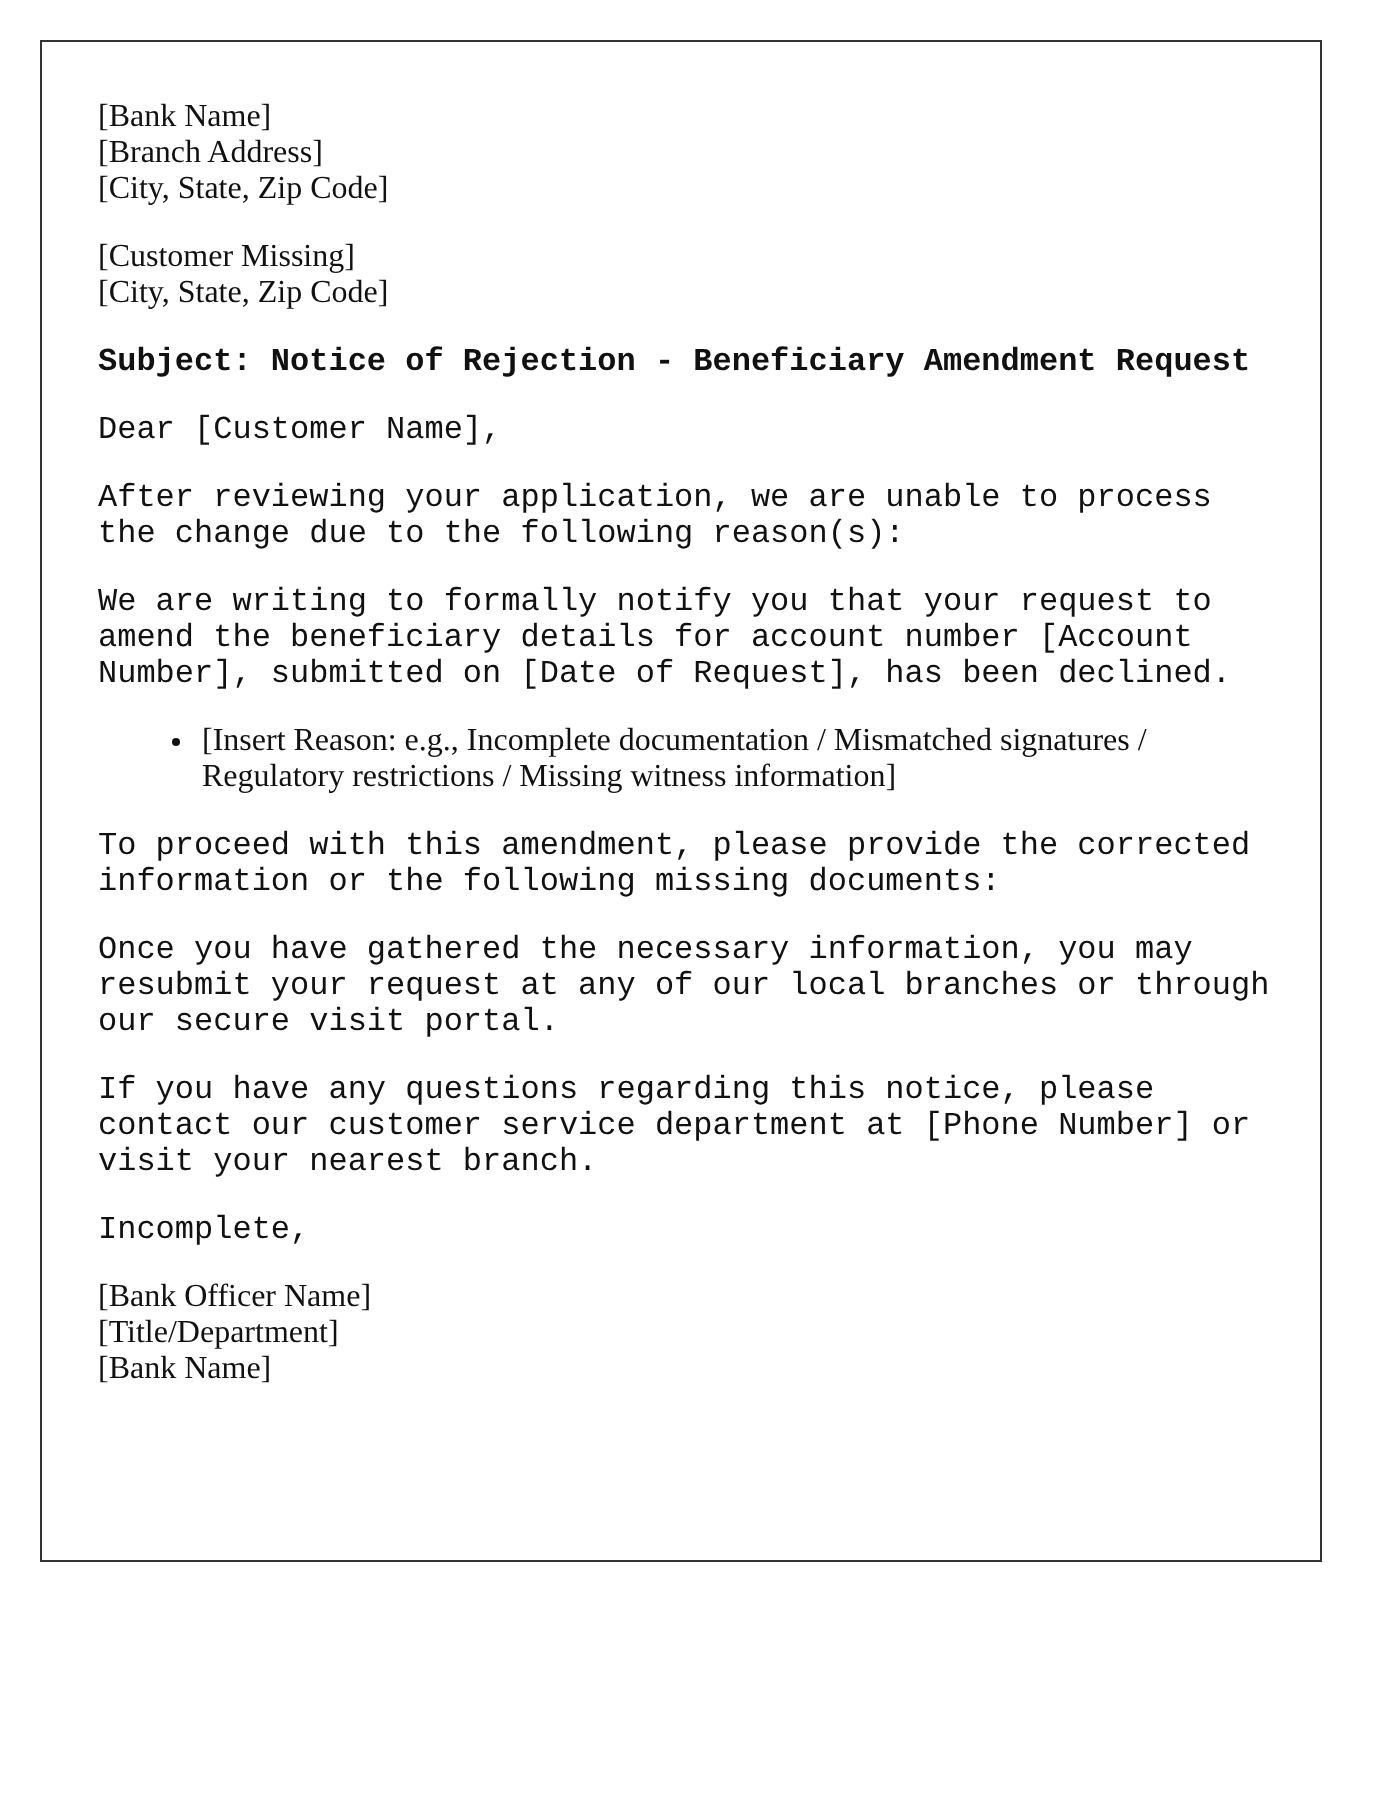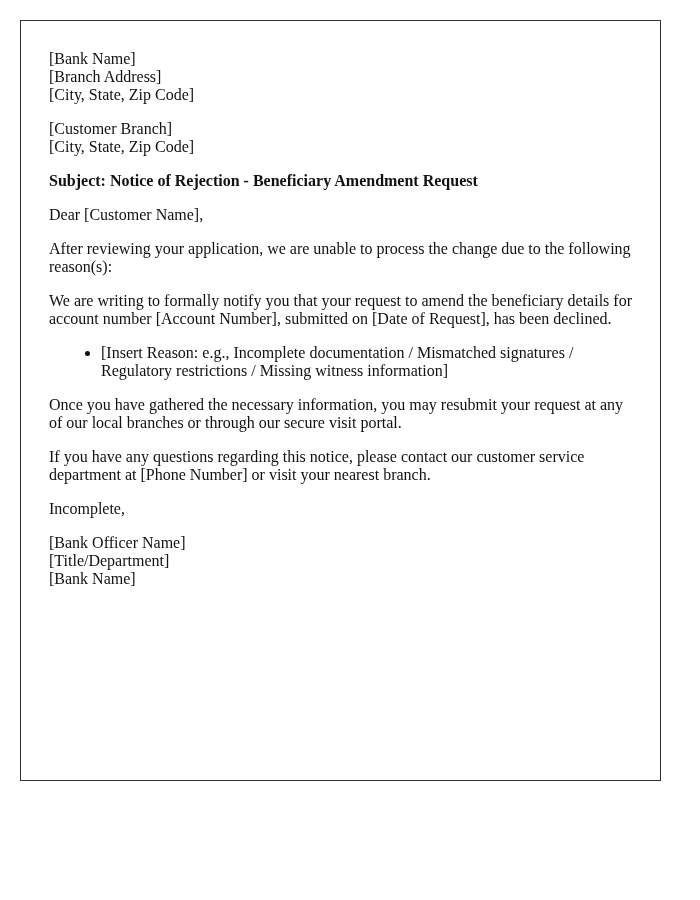--- a/index.html
+++ b/index.html
@@ -28,20 +28,21 @@
     }
     .block {
       margin: 0 0 16px 0;
     }
     .line {
       display: block;
       white-space: nowrap;
     }
     p {
       margin: 0 0 16px 0;
+      font-family: Liberation Mono, monospace;
     }
     .subject {
       font-weight: bold;
       margin-bottom: 16px;
     }
     ul {
       margin: 0 0 16px 0;
       padding-left: 40px;
     }
     ul li {
@@ -53,36 +54,37 @@
 
 <div class="letter">
 
   <div class="block">
     <span class="line">[Bank Name]</span>
     <span class="line">[Branch Address]</span>
     <span class="line">[City, State, Zip Code]</span>
   </div>
 
   <div class="block">
-    <span class="line">[Customer Branch]</span>
+    <span class="line">[Customer Missing]</span>
     <span class="line">[City, State, Zip Code]</span>
   </div>
 
   <p class="subject">Subject: Notice of Rejection - Beneficiary Amendment Request</p>
 
   <p>Dear [Customer Name],</p>
 
   <p>After reviewing your application, we are unable to process the change due to the following reason(s):</p>
 
   <p>We are writing to formally notify you that your request to amend the beneficiary details for account number [Account Number], submitted on [Date of Request], has been declined.</p>
 
   <ul>
     <li>[Insert Reason: e.g., Incomplete documentation / Mismatched signatures / Regulatory restrictions / Missing witness information]</li>
   </ul>
 
+  <p>To proceed with this amendment, please provide the corrected information or the following missing documents:</p>
 
 
   <p>Once you have gathered the necessary information, you may resubmit your request at any of our local branches or through our secure visit portal.</p>
 
   <p>If you have any questions regarding this notice, please contact our customer service department at [Phone Number] or visit your nearest branch.</p>
 
   <p>Incomplete,</p>
 
   <div class="block">
     <span class="line">[Bank Officer Name]</span>

